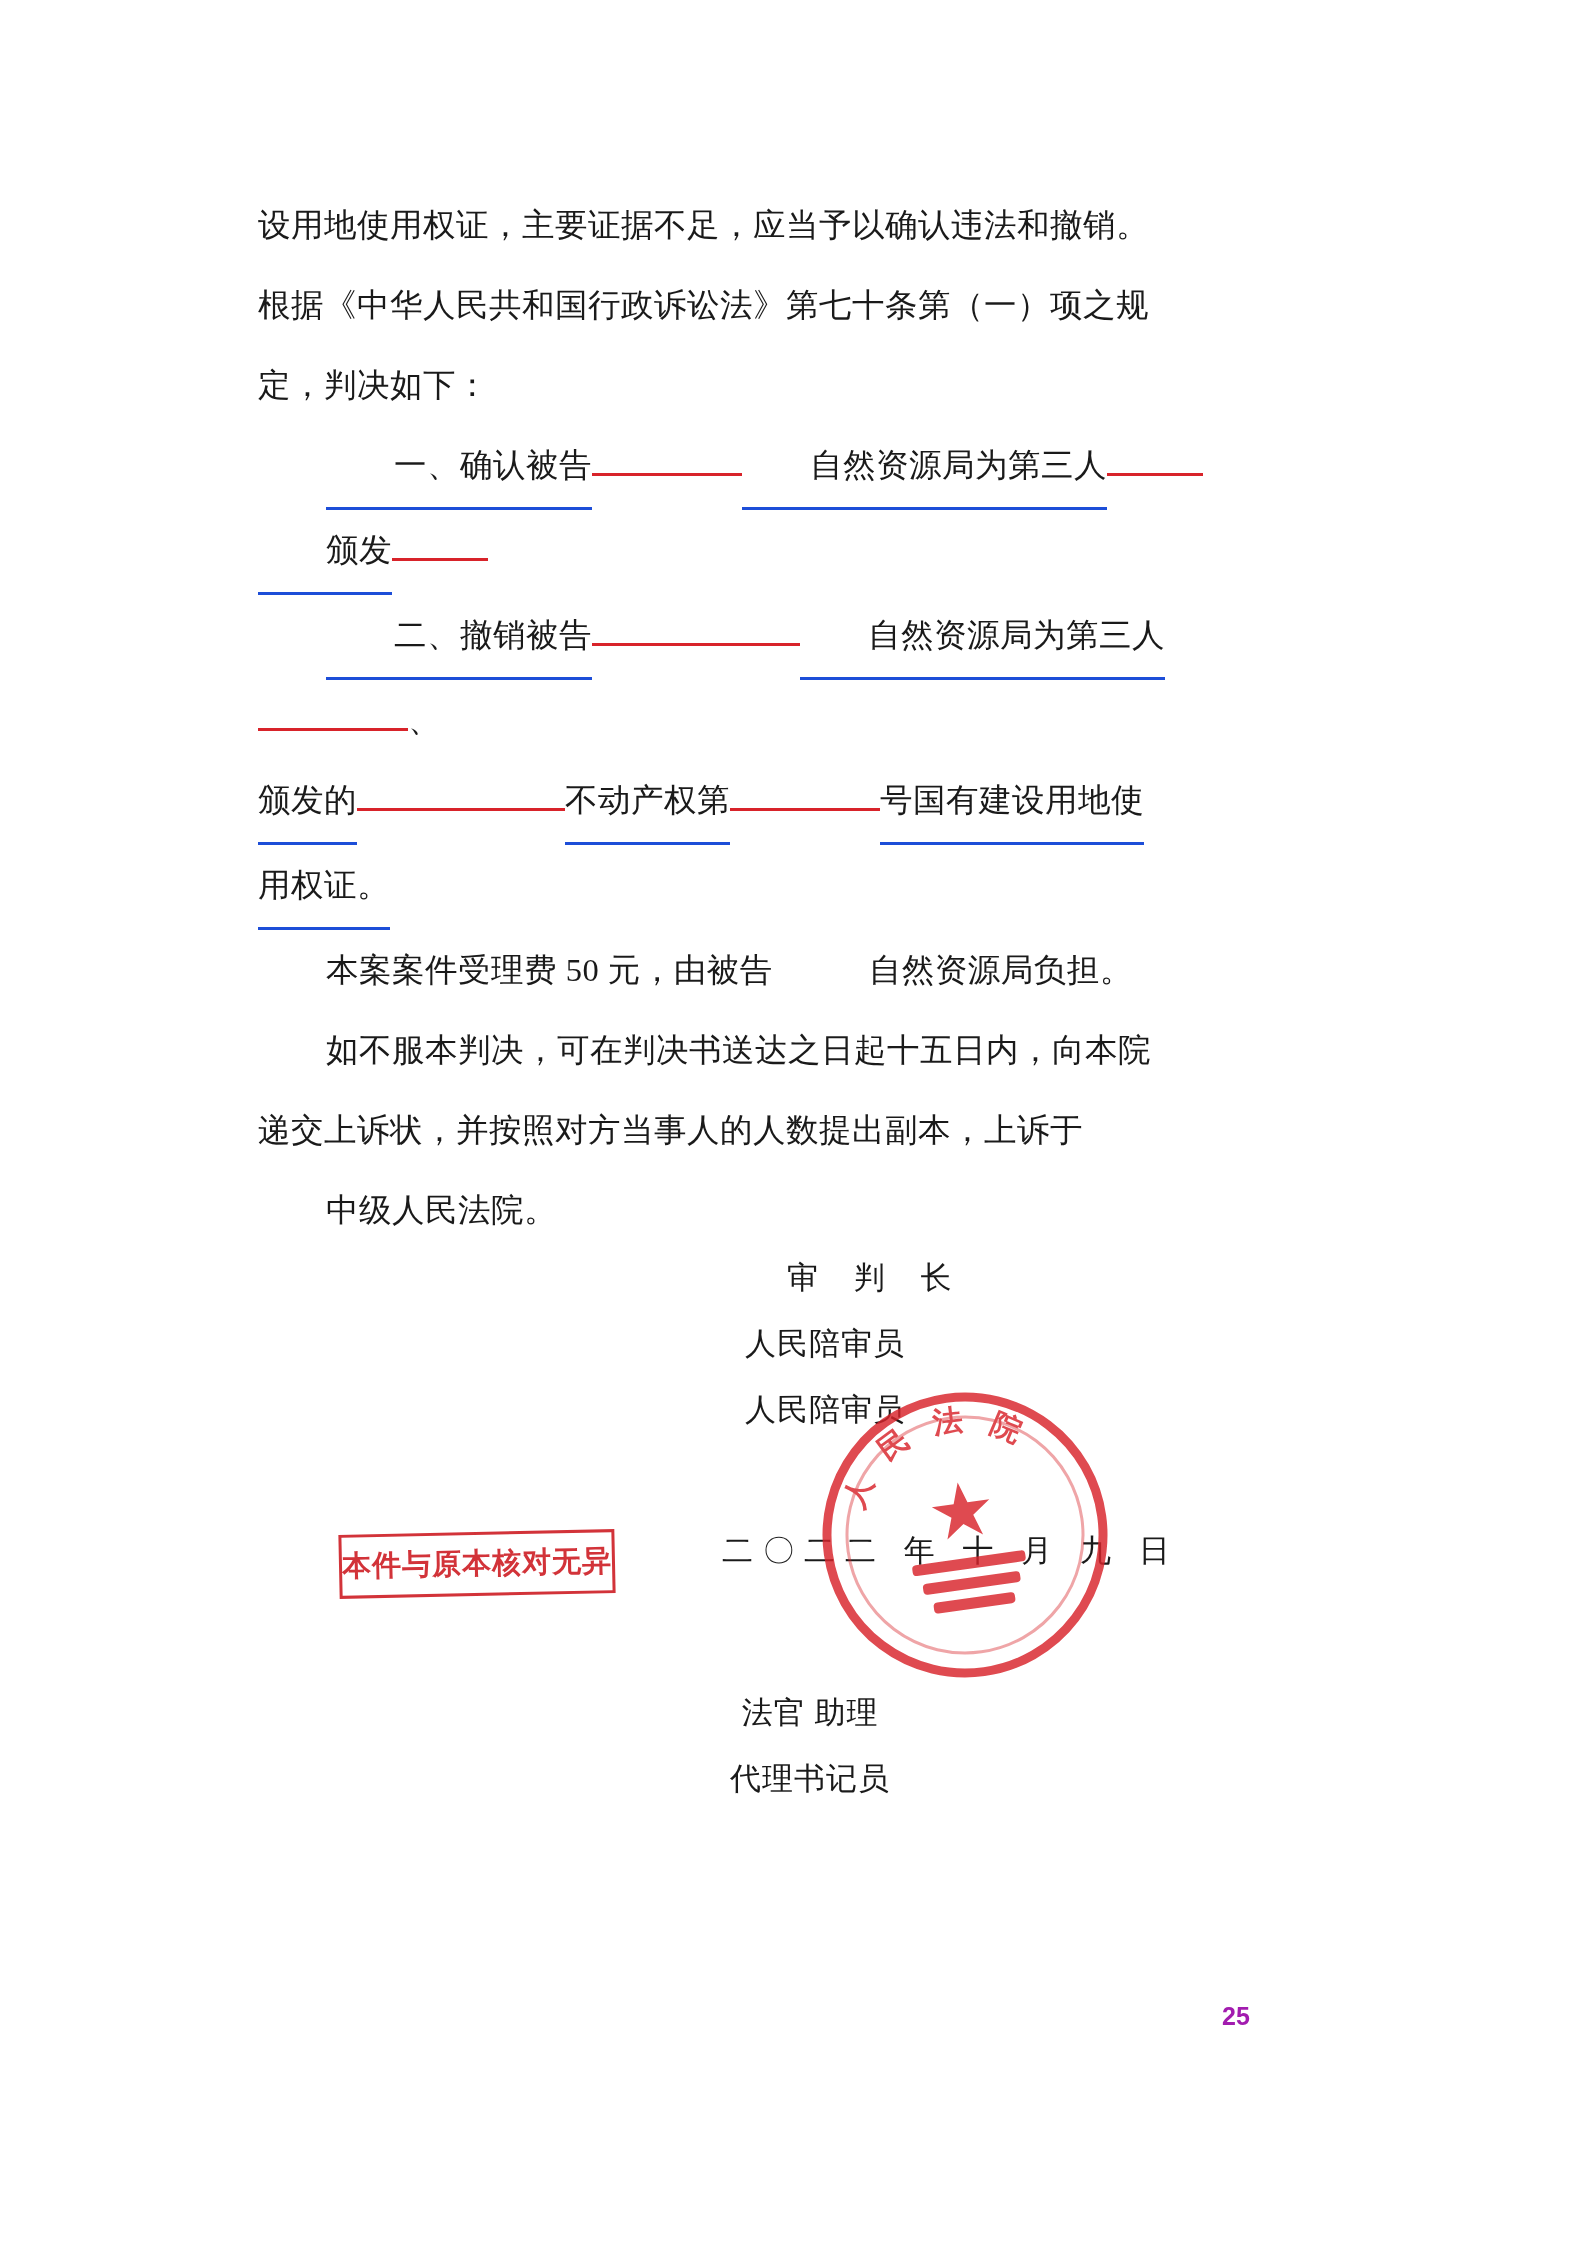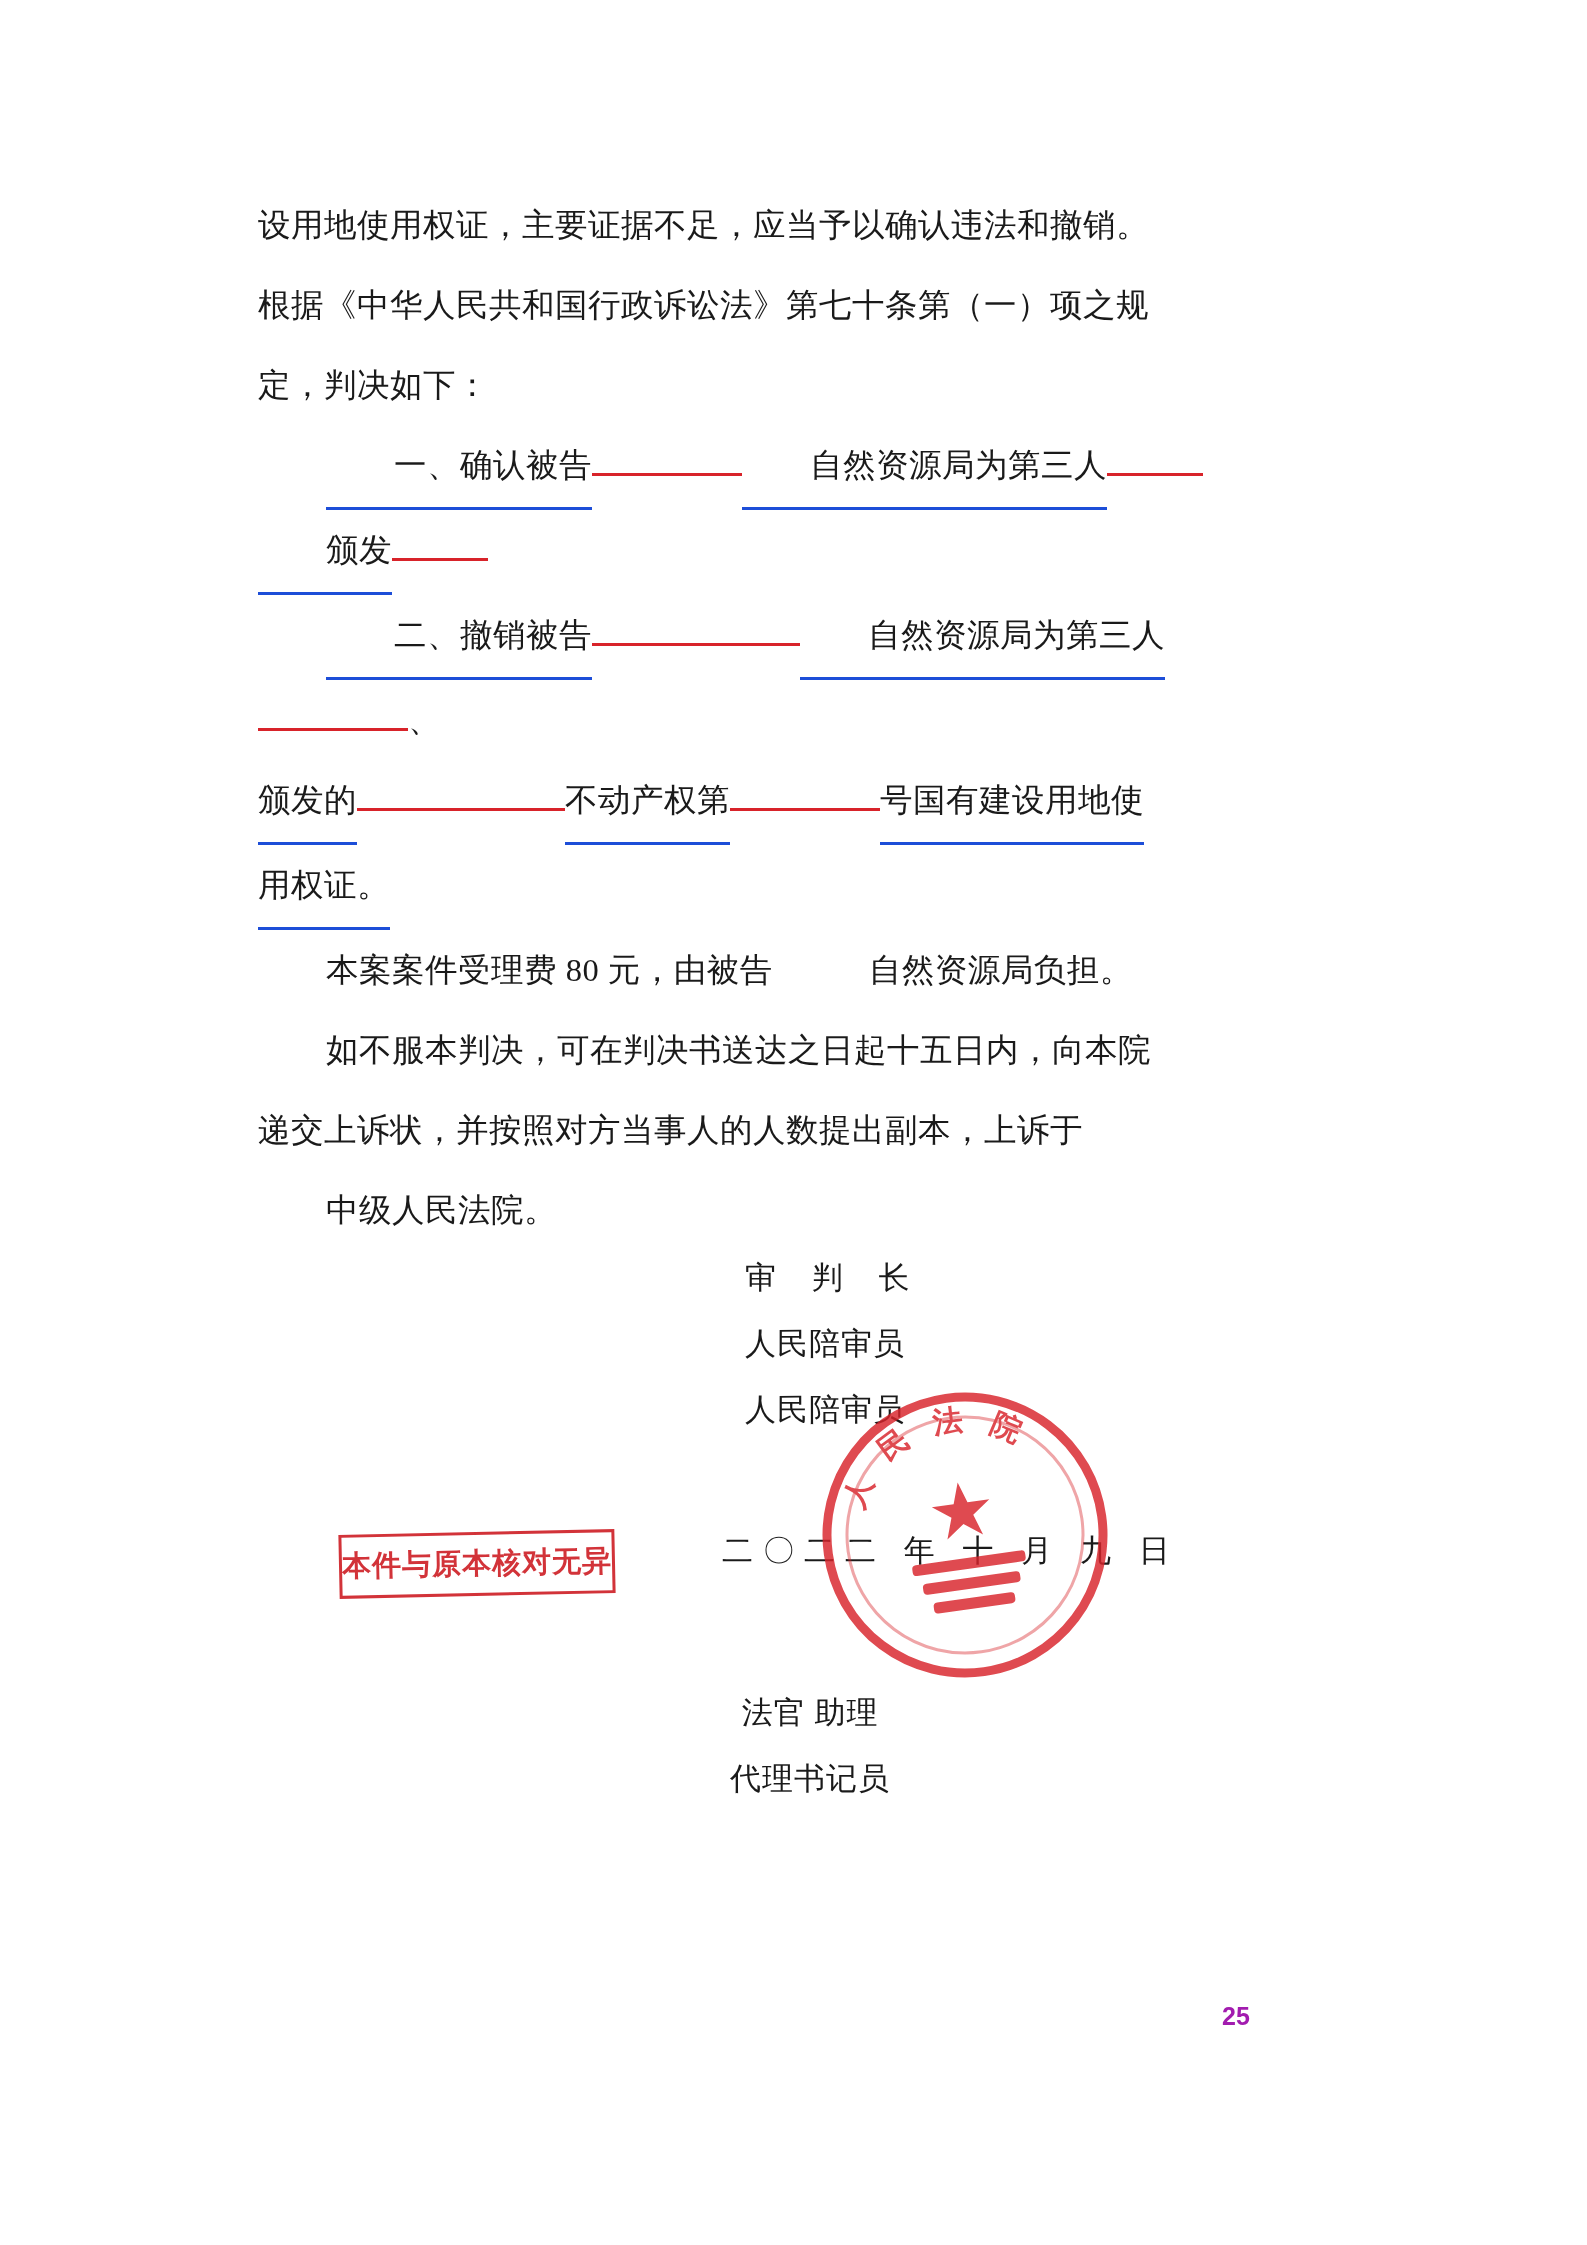--- a/index.html
+++ b/index.html
@@ -55,21 +55,21 @@
   
   .sig-block {
     position: absolute;
     left: 745px;
     top: 1245px;
     font-size: 31px;
     line-height: 66px;
     letter-spacing: 1px;
   }
   .sig-line { white-space: nowrap; }
-  .sp-wide { letter-spacing: 14px; }
+  .sp-wide { letter-spacing: 14px; margin-left: 42px; }
 
   .date-line {
     position: absolute;
     left: 722px;
     top: 1530px;
     font-size: 31px;
     letter-spacing: 10px;
     white-space: nowrap;
   }
 
@@ -150,21 +150,21 @@
 
     <p class="para">
       <span class="ul">颁发的</span><span class="ul-gap g-xl"></span><span class="ul">不动产权第</span><span class="ul-gap g-lg"></span><span class="ul">号国有建设用地使</span>
     </p>
 
     <p class="para">
       <span class="ul">用权证。</span>
     </p>
 
     <p class="para indent2">
-      <span>本案案件受理费 80 元，由被告</span><span class="g-md" style="display:inline-block"></span><span>自然资源局负担。</span>
+      <span>本案案件受理费 50 元，由被告</span><span class="g-md" style="display:inline-block"></span><span>自然资源局负担。</span>
     </p>
 
     <p class="para indent2">如不服本判决，可在判决书送达之日起十五日内，向本院</p>
     <p class="para">递交上诉状，并按照对方当事人的人数提出副本，上诉于</p>
     <p class="para indent2">中级人民法院。</p>
 
   </div>
 
   <div class="sig-block">
     <div class="sig-line sp-wide">审 判 长</div>

